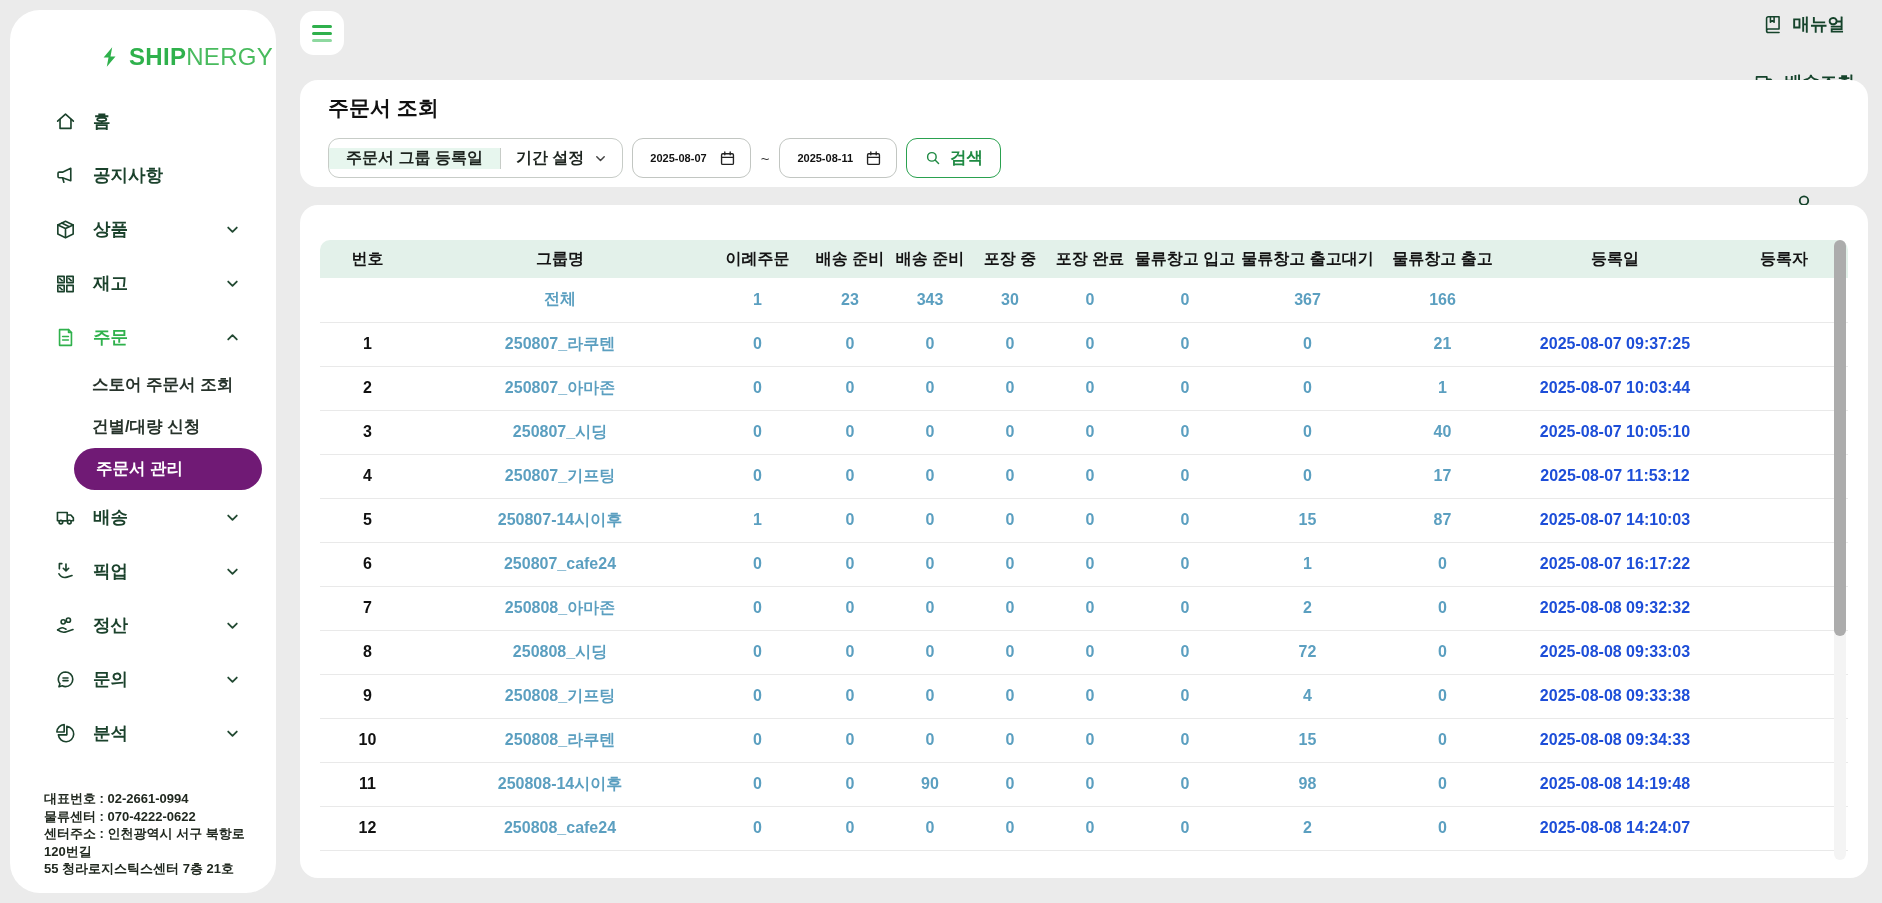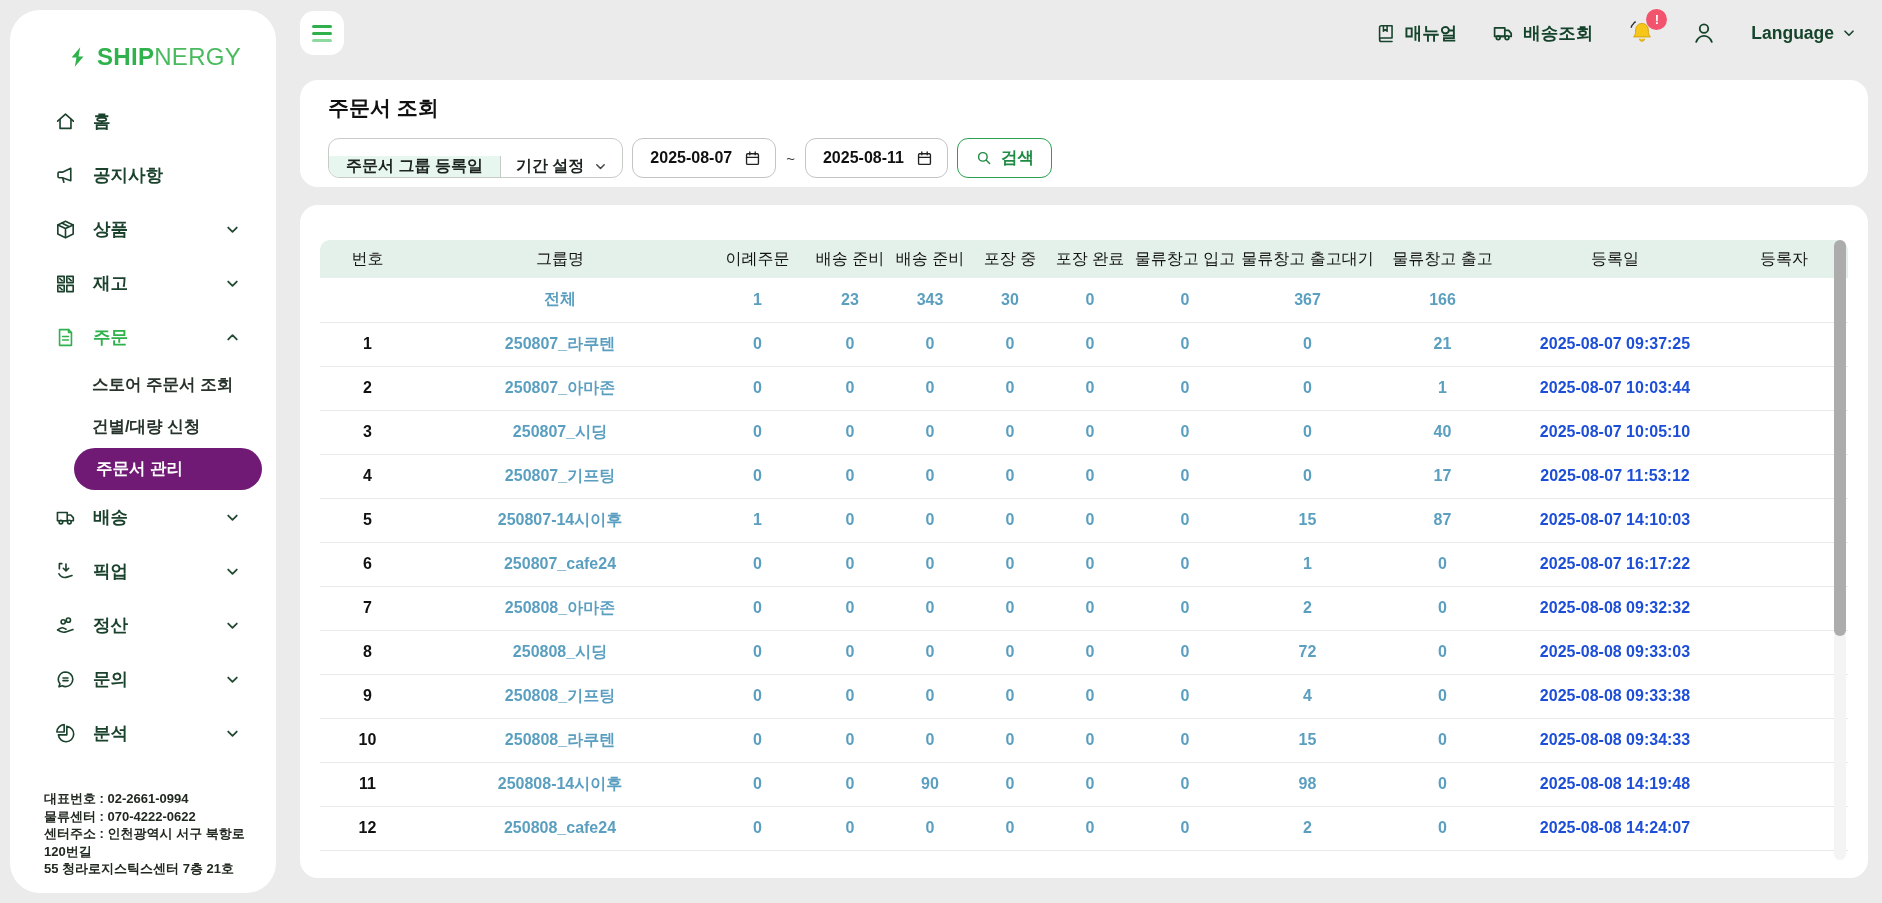--- a/index.html
+++ b/index.html
@@ -11,21 +11,21 @@
     overflow:hidden;
     color:#1b1b1b;
   }
   svg { display:block; }
 
   
   .sidebar {
     position:absolute; left:10px; top:10px; width:266px; height:883px;
     background:#fff; border-radius:30px; padding-top:30px; z-index:2;
   }
-  .logo-row { display:flex; align-items:center; gap:7px; padding-left:56px; height:34px; margin-bottom:20px; }
+  .logo-row { display:flex; align-items:center; gap:7px; padding-left:88px; height:34px; margin-bottom:20px; }
   .logo-text { font-size:24px; letter-spacing:.3px; }
   .logo-ship { color:#2fb14c; font-weight:bold; }
   .logo-nergy { color:#49bb5e; font-weight:normal; }
   .nav-item {
     display:flex; align-items:center; height:54px; padding:0 36px 0 44px;
     color:#1b422c; font-size:17.5px; font-weight:600; cursor:pointer;
   }
   .nav-item .nicon { width:24px; margin-right:15px; color:#1b422c; flex:0 0 auto; }
   .nav-item.active, .nav-item.active .nicon { color:#2fb14c; }
   .nav-chevron { margin-left:auto; color:#234a33; }
@@ -47,69 +47,69 @@
   .hamburger {
     position:absolute; left:300px; top:11px; width:44px; height:44px;
     background:#fff; border-radius:14px; display:flex; flex-direction:column;
     justify-content:center; align-items:center; gap:4px; cursor:pointer;
   }
   .hamburger span { width:20px; height:3px; border-radius:2px; background:#2fb04c; }
   .hamburger span:nth-child(3) { background:#8ed9a0; }
   .topbar-right {
     position:absolute; top:12px; right:26px; height:42px;
     display:flex; align-items:center; gap:34px;
-    color:#15432b; font-size:17.5px; font-weight:600;
+    color:#15432b; font-size:17.5px; font-weight:600;flex-direction:column;
   }
   .tb-item { display:flex; align-items:center; gap:8px; cursor:pointer; color:#15432b; }
   .bell-wrap { position:relative; cursor:pointer; }
   .bell-badge {
     position:absolute; top:-9px; right:-10px; width:21px; height:21px;
     background:#f2536d; color:#fff; border-radius:50%;
     font-size:13px; font-weight:bold; display:flex; align-items:center; justify-content:center;
   }
 
   
   .filter-card {
     position:absolute; left:300px; top:80px; width:1568px; height:107px;
     background:#fff; border-radius:18px; padding:14px 28px 0 28px;
   }
   .page-title { font-size:21px; font-weight:bold; color:#111; margin-bottom:16px; }
   .filter-row { display:flex; align-items:center; gap:9px; }
   .segmented {
-    display:flex; align-items:flex-end; height:40px;
+    display:flex; align-items:center; height:40px;
     border:1px solid #c7ccc7; border-radius:11px; overflow:hidden; background:#fff;
   }
   .seg-label {
     background:#e7f6ee; display:flex; align-items:center; padding:0 17px;
     font-size:16px; font-weight:600; color:#1d241f; border-right:1px solid #c7ccc7;
   }
   .seg-select {
     display:flex; align-items:center; gap:10px; padding:0 15px;
     font-size:16px; font-weight:600; color:#1d241f; cursor:pointer;
   }
   .date-input {
     display:flex; align-items:center; gap:11px; height:40px;
     border:1px solid #c2c6c2; border-radius:11px; padding:0 13px 0 17px;
-    font-size:16px; font-weight:600; color:#111; background:#fff; cursor:text;
+    font-size:11px; font-weight:600; color:#111; background:#fff; cursor:text;
   }
   .tilde { font-size:15px; color:#333; padding:0 1px; }
   .search-btn {
     display:flex; align-items:center; gap:8px; height:40px;
     border:1.5px solid #2aa14f; border-radius:11px; padding:0 17px;
     color:#1f8a43; font-size:16.5px; font-weight:600; background:#fff; cursor:pointer;
   }
 
   
   .table-card {
     position:absolute; left:300px; top:205px; width:1568px; height:673px;
     background:#fff; border-radius:18px; padding:35px 20px 0 20px;
   }
   table.grid { width:1528px; border-collapse:collapse; table-layout:fixed; }
   .grid thead th {
-    background:#e3f1ea; height:38px; font-size:16px; font-weight:400;
+    background:#e3f1ea; height:38px; font-size:16px; font-weight:700;
     color:#141414; text-align:center; padding:0;
   }
   .grid thead th:first-child { border-radius:10px 0 0 0; }
   .grid thead th:last-child  { border-radius:0 10px 0 0; }
   .grid td { height:44px; text-align:center; border-bottom:1px solid #e9e9e9; font-size:16px; }
   .c-no   { color:#111; font-weight:bold; }
   .c-val  { color:#5b9fc0; font-weight:600; }
   .glink  { color:#5b9fc0; font-weight:600; cursor:pointer;text-align:right; }
   .c-date { color:#1d4ed8; font-weight:700; }
   .total-row td { font-weight:600; }

